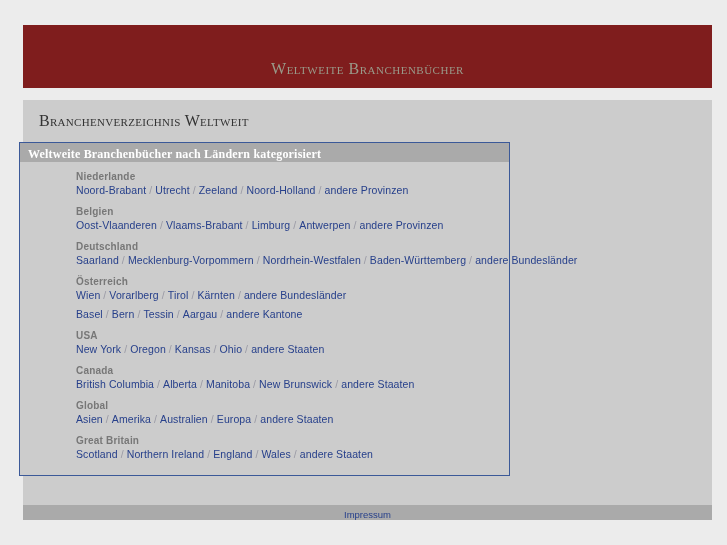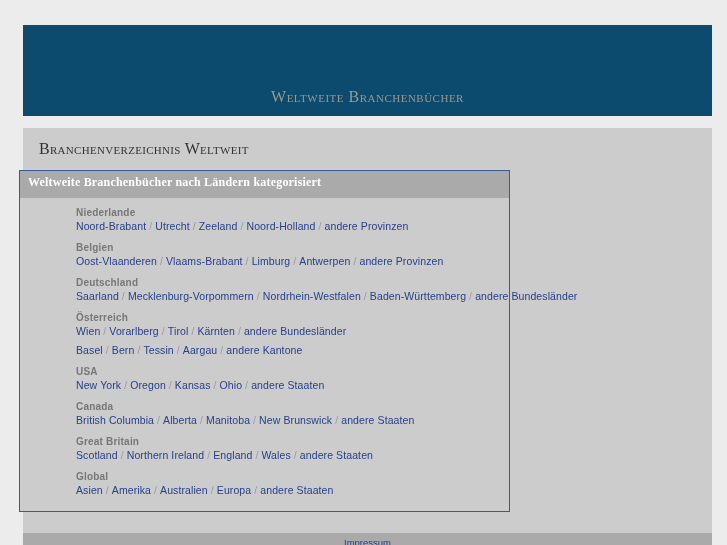--- a/index.html
+++ b/index.html
@@ -18,22 +18,22 @@
   #page {
     position: absolute;
     left: 23px;
     top: 25px;
     width: 689px;
     height: 508px;
   }
 
   
   .banner {
-    height: 91px;
-    background: #0c4a6e;
+    height: 63px;
+    background: #7f1d1d;
     position: relative;
   }
   .banner-title {
     position: absolute;
     left: 0;
     right: 0;
     bottom: 10px;
     text-align: center;
     font-family: "Liberation Serif", serif;
     font-variant: small-caps;
@@ -76,21 +76,21 @@
     border: 1px solid #3b5998;
     background: #cccccc;
     box-sizing: content-box;
   }
   .panel-header {
     background: #aaaaaa;
     color: #ffffff;
     font-family: "Liberation Serif", serif;
     font-weight: bold;
     font-size: 12px;
-    padding: 4px 0 8px 8px;
+    padding: 4px 0 0 8px;
     letter-spacing: 0.2px;
   }
   .panel-body {
     padding: 6px 0 8px 8px;
     margin-left: 48px;
   }
 
   .country-block {
     margin-bottom: 4px;
   }
@@ -170,26 +170,26 @@
           </div>
           <div class="country-block">
             <div class="country-name">USA</div>
             <div class="region-row"><a class="region-link" href="#">New York</a><span class="sep">/</span><a class="region-link" href="#">Oregon</a><span class="sep">/</span><a class="region-link" href="#">Kansas</a><span class="sep">/</span><a class="region-link" href="#">Ohio</a><span class="sep">/</span><a class="region-link" href="#">andere Staaten</a></div>
           </div>
           <div class="country-block">
             <div class="country-name">Canada</div>
             <div class="region-row"><a class="region-link" href="#">British Columbia</a><span class="sep">/</span><a class="region-link" href="#">Alberta</a><span class="sep">/</span><a class="region-link" href="#">Manitoba</a><span class="sep">/</span><a class="region-link" href="#">New Brunswick</a><span class="sep">/</span><a class="region-link" href="#">andere Staaten</a></div>
           </div>
           <div class="country-block">
+            <div class="country-name">Global</div>
+            <div class="region-row"><a class="region-link" href="#">Asien</a><span class="sep">/</span><a class="region-link" href="#">Amerika</a><span class="sep">/</span><a class="region-link" href="#">Australien</a><span class="sep">/</span><a class="region-link" href="#">Europa</a><span class="sep">/</span><a class="region-link" href="#">andere Staaten</a></div>
+          </div>
+          <div class="country-block">
             <div class="country-name">Great Britain</div>
             <div class="region-row"><a class="region-link" href="#">Scotland</a><span class="sep">/</span><a class="region-link" href="#">Northern Ireland</a><span class="sep">/</span><a class="region-link" href="#">England</a><span class="sep">/</span><a class="region-link" href="#">Wales</a><span class="sep">/</span><a class="region-link" href="#">andere Staaten</a></div>
-          </div>
-          <div class="country-block">
-            <div class="country-name">Global</div>
-            <div class="region-row"><a class="region-link" href="#">Asien</a><span class="sep">/</span><a class="region-link" href="#">Amerika</a><span class="sep">/</span><a class="region-link" href="#">Australien</a><span class="sep">/</span><a class="region-link" href="#">Europa</a><span class="sep">/</span><a class="region-link" href="#">andere Staaten</a></div>
           </div>
         </div>
     </div>
 
   </div>
 
   <div class="footer">
     <a class="footer-link" href="#">Impressum</a>
   </div>
 

